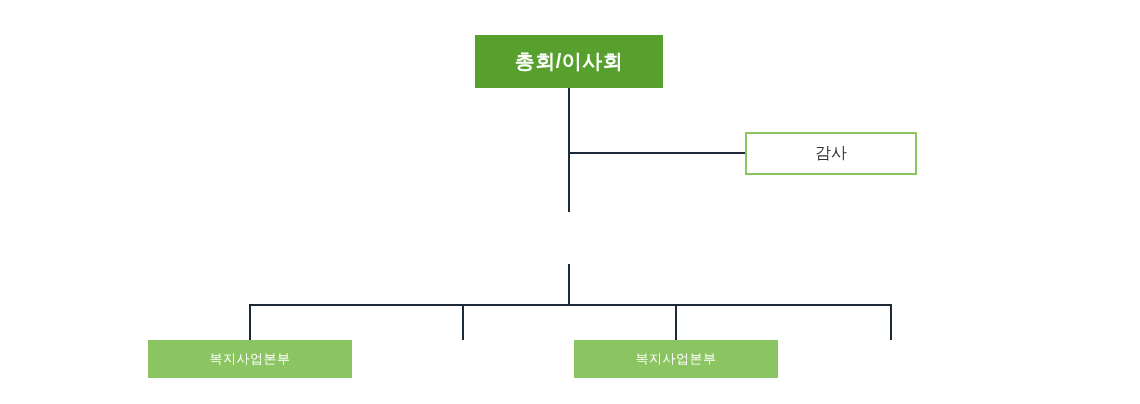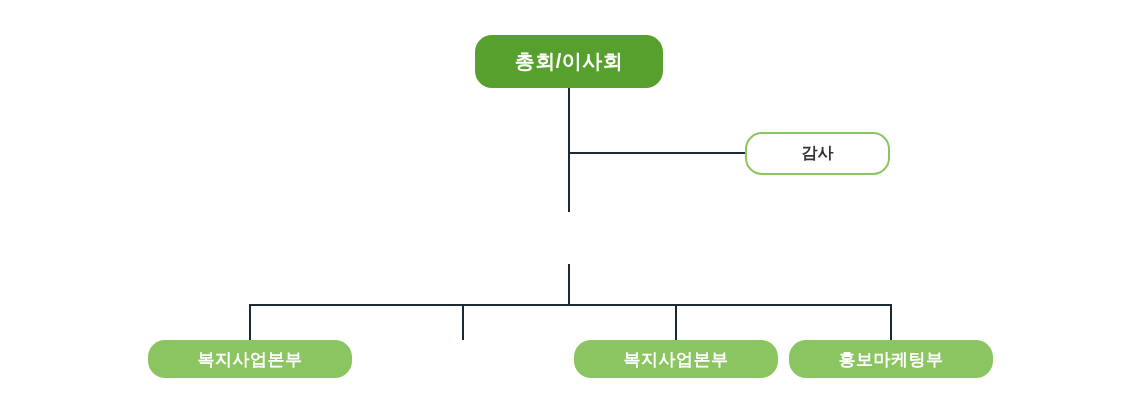--- a/index.html
+++ b/index.html
@@ -16,50 +16,49 @@
     left: 0; top: 0;
     width: 1140px; height: 404px;
     background: #ffffff;
   }
   .node {
     position: absolute;
     display: flex;
     align-items: center;
     justify-content: center;
     text-align: right;
-    border-radius: 17px;
   }
   .node-solid {
     background: var(--primary-green);
     color: var(--node-text);
     font-weight: 700;
     font-size: 20px;
     letter-spacing: 0.5px;
   }
   .node-light {
     background: var(--light-green);
     color: var(--node-text);
-    font-weight: 700;
-    font-size: 17px;
+    font-weight: 400;
+    font-size: 13px;
     letter-spacing: 0.5px;
   }
   .node-outline {
     background: #ffffff;
     border: 2px solid var(--auditor-border);
     color: var(--auditor-text);
     font-weight: 400;
     font-size: 16px;
   }
   .line {
     position: absolute;
     background: var(--line-color);
   }
   
   .assembly  { left: 475px; top: 35px;  width: 188px; height: 53px; }
-  .auditor   { left: 745px; top: 132px; width: 145px; height: 43px; font-weight: bold; }
+  .auditor   { left: 745px; top: 132px; width: 172px; height: 43px; }
   .chairman  { left: 475px; top: 212px; width: 188px; height: 52px; }
   .dept      { top: 340px; height: 38px; width: 204px; }
   .dept-0    { left: 148px; }
   .dept-1    { left: 361px; }
   .dept-2    { left: 574px; }
   .dept-3    { left: 789px; }
   
   .v-assembly-chairman { left: 568px; top: 88px;  width: 2px;   height: 124px; }
   .h-auditor           { left: 569px; top: 152px; width: 176px; height: 2px;  }
   .v-chairman-bar      { left: 568px; top: 264px; width: 2px;   height: 42px; }
@@ -87,15 +86,14 @@
   <div class="node node-solid assembly">총회/이사회</div>
 
   <div class="node node-outline auditor">감사</div>
 
 
   <div class="node node-light dept dept-0">복지사업본부</div>
 
 
   <div class="node node-light dept dept-2">복지사업본부</div>
 
-  <div class="node node-light dept dept-3">홍보마케팅부</div>
 
 </div>
 
 </body></html>

